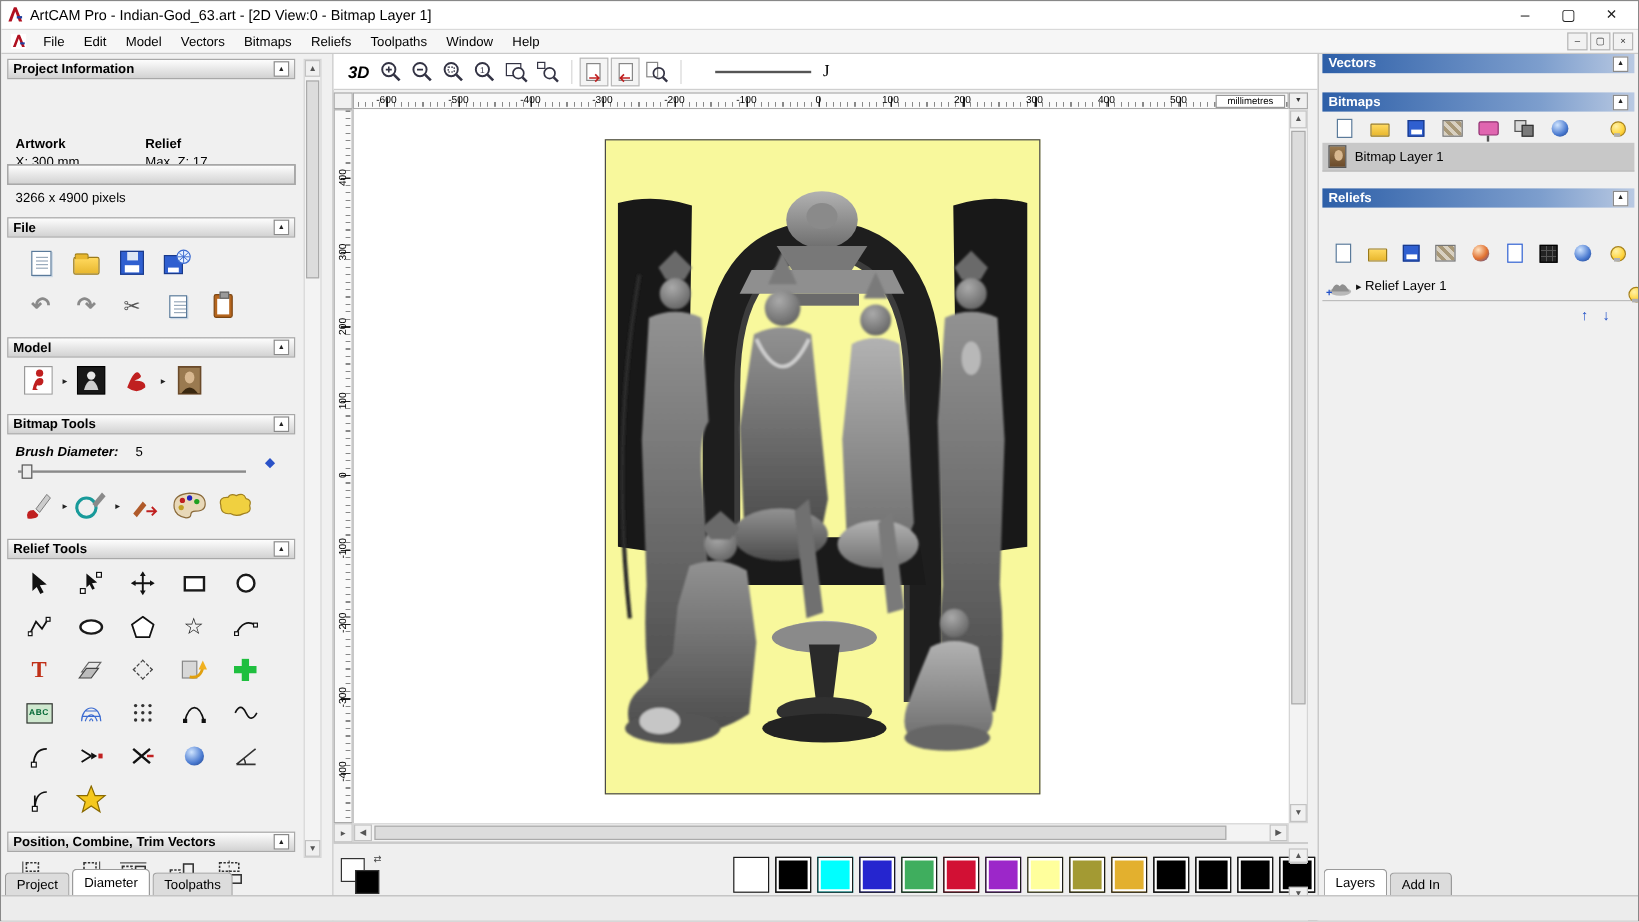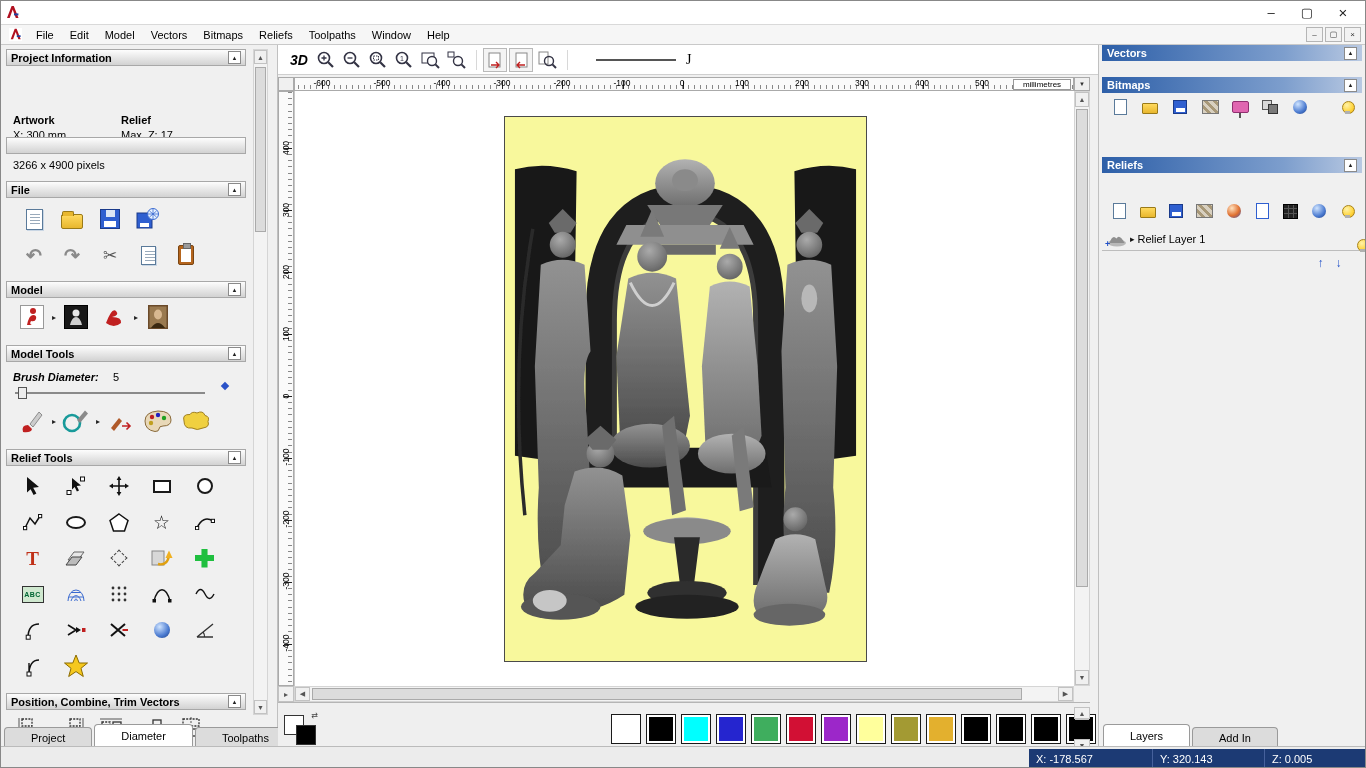--- a/index.html
+++ b/index.html
@@ -33,21 +33,21 @@
 .chev{font-size:8px;color:#222;margin:0 1px}
 
 .slider-track{position:absolute;height:2px;background:#8a8a8a}
 .slider-thumb{position:absolute;width:9px;height:12px;background:#ececec;border:1px solid #555}
 .blue-dot{position:absolute;width:6px;height:6px;background:#2a52c8;transform:rotate(45deg)}
 
 .vrow{position:absolute;left:10px;display:flex}
 .tool{width:43px;height:34px;display:flex;align-items:center;justify-content:center}
 
 .tabstrip{position:absolute;display:flex;align-items:flex-end;height:23px}
-.tab{height:20px;padding:0 26px;display:flex;align-items:center;background:#dcdcdc;
+.tab{height:20px;padding:0 9px;display:flex;align-items:center;background:#dcdcdc;
   border:1px solid #9a9a9a;border-bottom:none;border-radius:4px 4px 0 0;margin-right:2px}
 .tab.active{background:#fff;height:23px}
 
 .sb{position:absolute;background:#f3f3f3;border:1px solid #d5d5d5}
 .sb-btn{position:absolute;background:#f0f0f0;border:1px solid #c2c2c2;display:flex;align-items:center;
   justify-content:center;font-size:7px;color:#555}
 .sb-thumb{position:absolute;background:#dcdcdc;border:1px solid #aaa}
 
 #toolbar{position:absolute;left:277px;top:44px;width:820px;height:30px;background:#fff;
   border-bottom:1px solid #cfcfcf;display:flex;align-items:center;padding-left:8px}
@@ -158,20 +158,21 @@
 <div id="app">
 
   <div id="titlebar">
     <span style="display:inline-flex">
       <svg width="15" height="15" viewBox="0 0 15 15">
           <rect width="15" height="15" fill="#fff"></rect>
           <path d="M2,13 L6.6,1 L8.8,1 L13.5,13 L10.8,13 L7.7,4.6 L4.7,13 Z" fill="#b01020"></path>
           <rect x="9" y="8.4" width="4.4" height="2" fill="#2040a0"></rect>
         </svg>
     </span>
+    <span id="title-text">ArtCAM Pro - Indian-God_63.art - [2D View:0 - Bitmap Layer 1]</span>
     <span class="win-btns">
       <span class="win-btn">–</span>
       <span class="win-btn">▢</span>
       <span class="win-btn" style="font-size:15px">×</span>
     </span>
   </div>
 
   <div id="menubar">
     <span style="display:inline-flex;margin:0 6px 0 8px">
       <svg width="13" height="13" viewBox="0 0 15 15">
@@ -299,21 +300,21 @@
         <svg width="20" height="24">
             <rect width="20" height="24" fill="#6a4a2a"></rect>
             <rect x="1.5" y="1.5" width="17" height="21" fill="#9a7a50"></rect>
             <ellipse cx="10" cy="9.5" rx="4" ry="5" fill="#d8b890"></ellipse>
             <path d="M3,23 Q10,13 17,23 Z" fill="#3a2810"></path>
           </svg>
       </span>
     </div>
 
     <div class="lp-header" style="top:300px">
-      <span>Model Tools</span>
+      <span>Bitmap Tools</span>
       <span class="collapse-btn">▲</span>
     </div>
     <span class="pi-label" style="left:12px;top:326px;font-style:italic">Brush Diameter:</span>
     <span class="pi-val" style="left:112px;top:326px">5</span>
     <div class="slider-track" style="left:14px;top:347px;width:190px"></div>
     <div class="slider-thumb" style="left:17px;top:342px"></div>
     <span class="blue-dot" style="left:221px;top:338px"></span>
     <div class="icon-row" style="left:12px;top:360px">
       <span class="ibox">
         <svg width="26" height="26">
@@ -867,20 +868,24 @@
       <span class="rp-tool">
           <span class="ic-swap"></span>
         </span>
       <span class="rp-tool">
           <span class="ic-sphere" style="width:14px;height:14px"></span>
         </span>
       <span class="rp-tool" style="margin-left:auto">
           <span class="ic-bulb"></span>
         </span>
     </div>
+    <div class="layer-row selected" style="top:74px">
+      <span class="ic-thumb-pic"></span>
+      <span style="margin-left:7px">Bitmap Layer 1</span>
+    </div>
 
     <div class="rp-header" style="top:112px">
       <span>Reliefs</span>
       <span class="collapse-btn" style="margin-left:auto">▲</span>
     </div>
     <div class="rp-toolbar" style="top:154px">
       <span class="rp-tool">
           <span class="ic-page-sm"></span>
         </span>
       <span class="rp-tool">
@@ -923,19 +928,14 @@
     <span class="updown" style="left:214px;top:210px">↑</span>
     <span class="updown" style="left:232px;top:210px">↓</span>
 
     <div class="tabstrip" style="left:4px;top:679px">
       <span class="tab active">Layers</span>
       <span class="tab">Add In</span>
     </div>
   </div>
 
   <div id="bottom-strip"></div>
-  <div id="statusbar">
-    <div class="status-cell" style="width:123px">X: -178.567</div>
-    <div class="status-cell" style="width:112px">Y: 320.143</div>
-    <div class="status-cell" style="flex:1">Z: 0.005</div>
-  </div>
 
 </div>
 
 </body></html>

